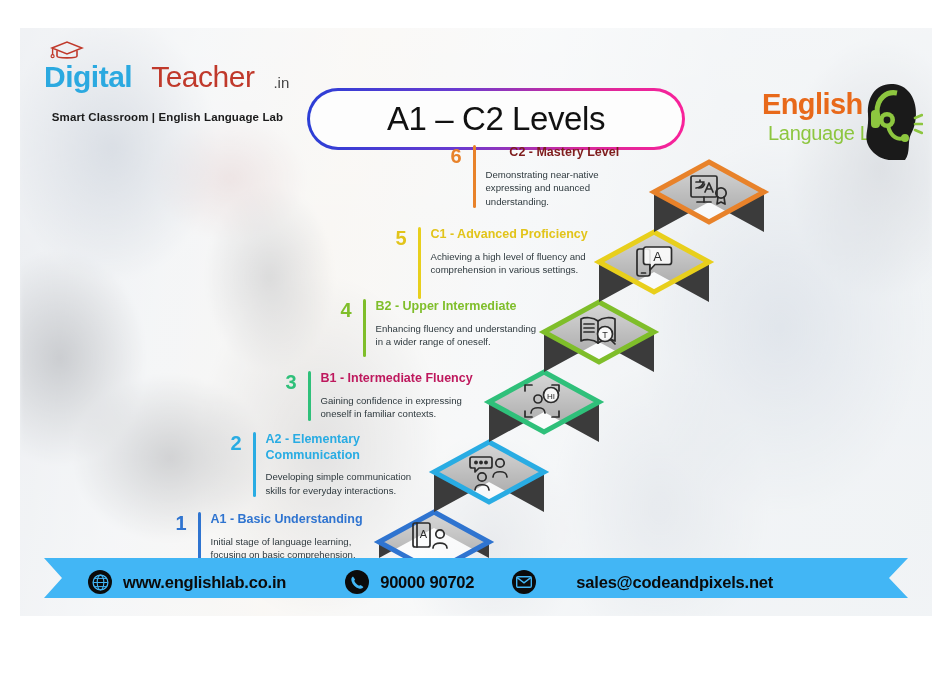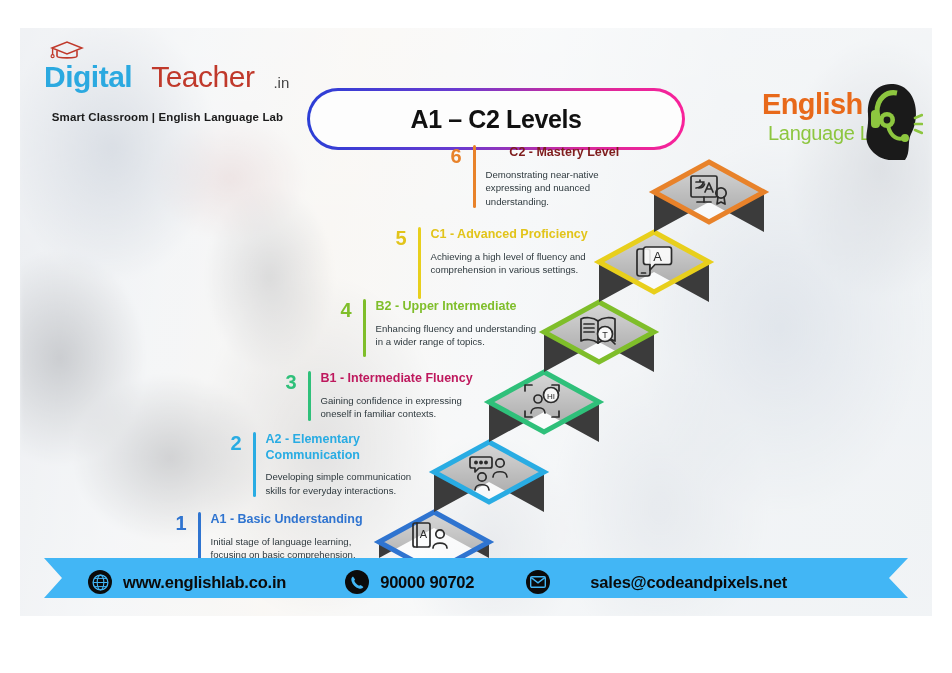--- a/index.html
+++ b/index.html
@@ -46,21 +46,21 @@
 
   .title-pill{
     position:absolute;left:287px;top:60px;width:378px;height:62px;
     border-radius:32px;padding:3px;box-sizing:border-box;
     background:linear-gradient(90deg,#2b3ed6 0%,#6a3bd0 40%,#d52a9a 72%,#f9229a 100%);
   }
   .title-inner{
     width:100%;height:100%;border-radius:29px;background:#fdfdfd;
     display:flex;align-items:center;justify-content:center;box-sizing:border-box;
   }
-  .title-inner span{font-size:25px;font-weight:bold;color:#111;letter-spacing:-.4px;}
+  .title-inner span{font-size:33px;font-weight:normal;color:#111;letter-spacing:-.4px;}
 
   .ell-logo{position:absolute;left:742px;top:54px;width:165px;height:84px;}
   .ell-eng{position:absolute;left:0;top:6px;font-size:29px;font-weight:bold;color:#e8691a;letter-spacing:-.6px;}
   .ell-lang{position:absolute;left:6px;top:40px;font-size:20px;color:#8dc63f;letter-spacing:-.3px;}
   .ell-dom{position:absolute;left:110px;top:62px;font-size:8px;color:#8dc63f;}
   .ell-head{position:absolute;right:4px;top:0;width:62px;height:80px;}
 
   
   .stairs{position:absolute;left:0;top:0;width:912px;height:588px;}
 
@@ -251,21 +251,21 @@
       <div class="head" style="color:#be185d;">B1 - Intermediate Fluency</div>
       <div class="desc">Gaining confidence in expressing oneself in familiar contexts.</div>
     </div>
   </div>
 
   <div class="lvl" style="left:313px;top:271px;width:205px;">
     <div class="num" style="color:#7fbe2a;">4</div>
     <div class="bar" style="background:#7fbe2a;min-height:58px;"></div>
     <div class="body">
       <div class="head" style="color:#7fbe2a;">B2 - Upper Intermediate</div>
-      <div class="desc">Enhancing fluency and understanding in a wider range of topics.</div>
+      <div class="desc">Enhancing fluency and understanding in a wider range of oneself.</div>
     </div>
   </div>
 
   <div class="lvl" style="left:368px;top:199px;width:200px;">
     <div class="num" style="color:#e2c41a;">5</div>
     <div class="bar" style="background:#e8cf1c;min-height:72px;"></div>
     <div class="body">
       <div class="head" style="color:#e2c41a;">C1 - Advanced Proficiency</div>
       <div class="desc">Achieving a high level of fluency and comprehension in various settings.</div>
     </div>
@@ -296,21 +296,21 @@
 
     <div class="fi" style="margin-left:40px;padding-left:19px;">
       <span class="ico">
         <svg width="15" height="15" viewBox="0 0 15 15">
           <path d="M3 1.6 C1.6 2.4 0.9 4 1.6 6.2 C2.6 9.6 5.4 12.4 8.8 13.4 C11 14.1 12.6 13.4 13.4 12 L10.6 9.9 C10 10.6 9.3 10.8 8.6 10.4 C7 9.5 5.5 8 4.6 6.4 C4.2 5.7 4.4 5 5.1 4.4 Z" fill="#42b6f5"></path>
         </svg>
       </span>
       <span class="txt">90000 90702</span>
     </div>
 
-    <div class="fi" style="margin-left:52px;gap:40px;">
+    <div class="fi" style="margin-left:38px;gap:40px;">
       <span class="ico">
         <svg width="16" height="12" viewBox="0 0 16 12">
           <rect x="0.7" y="0.7" width="14.6" height="10.6" rx="1.2" fill="none" stroke="#42b6f5" stroke-width="1.4"></rect>
           <path d="M1.2 1.6 L8 6.9 L14.8 1.6" fill="none" stroke="#42b6f5" stroke-width="1.4"></path>
         </svg>
       </span>
       <span class="txt">sales@codeandpixels.net</span>
     </div>
   </div>
 

